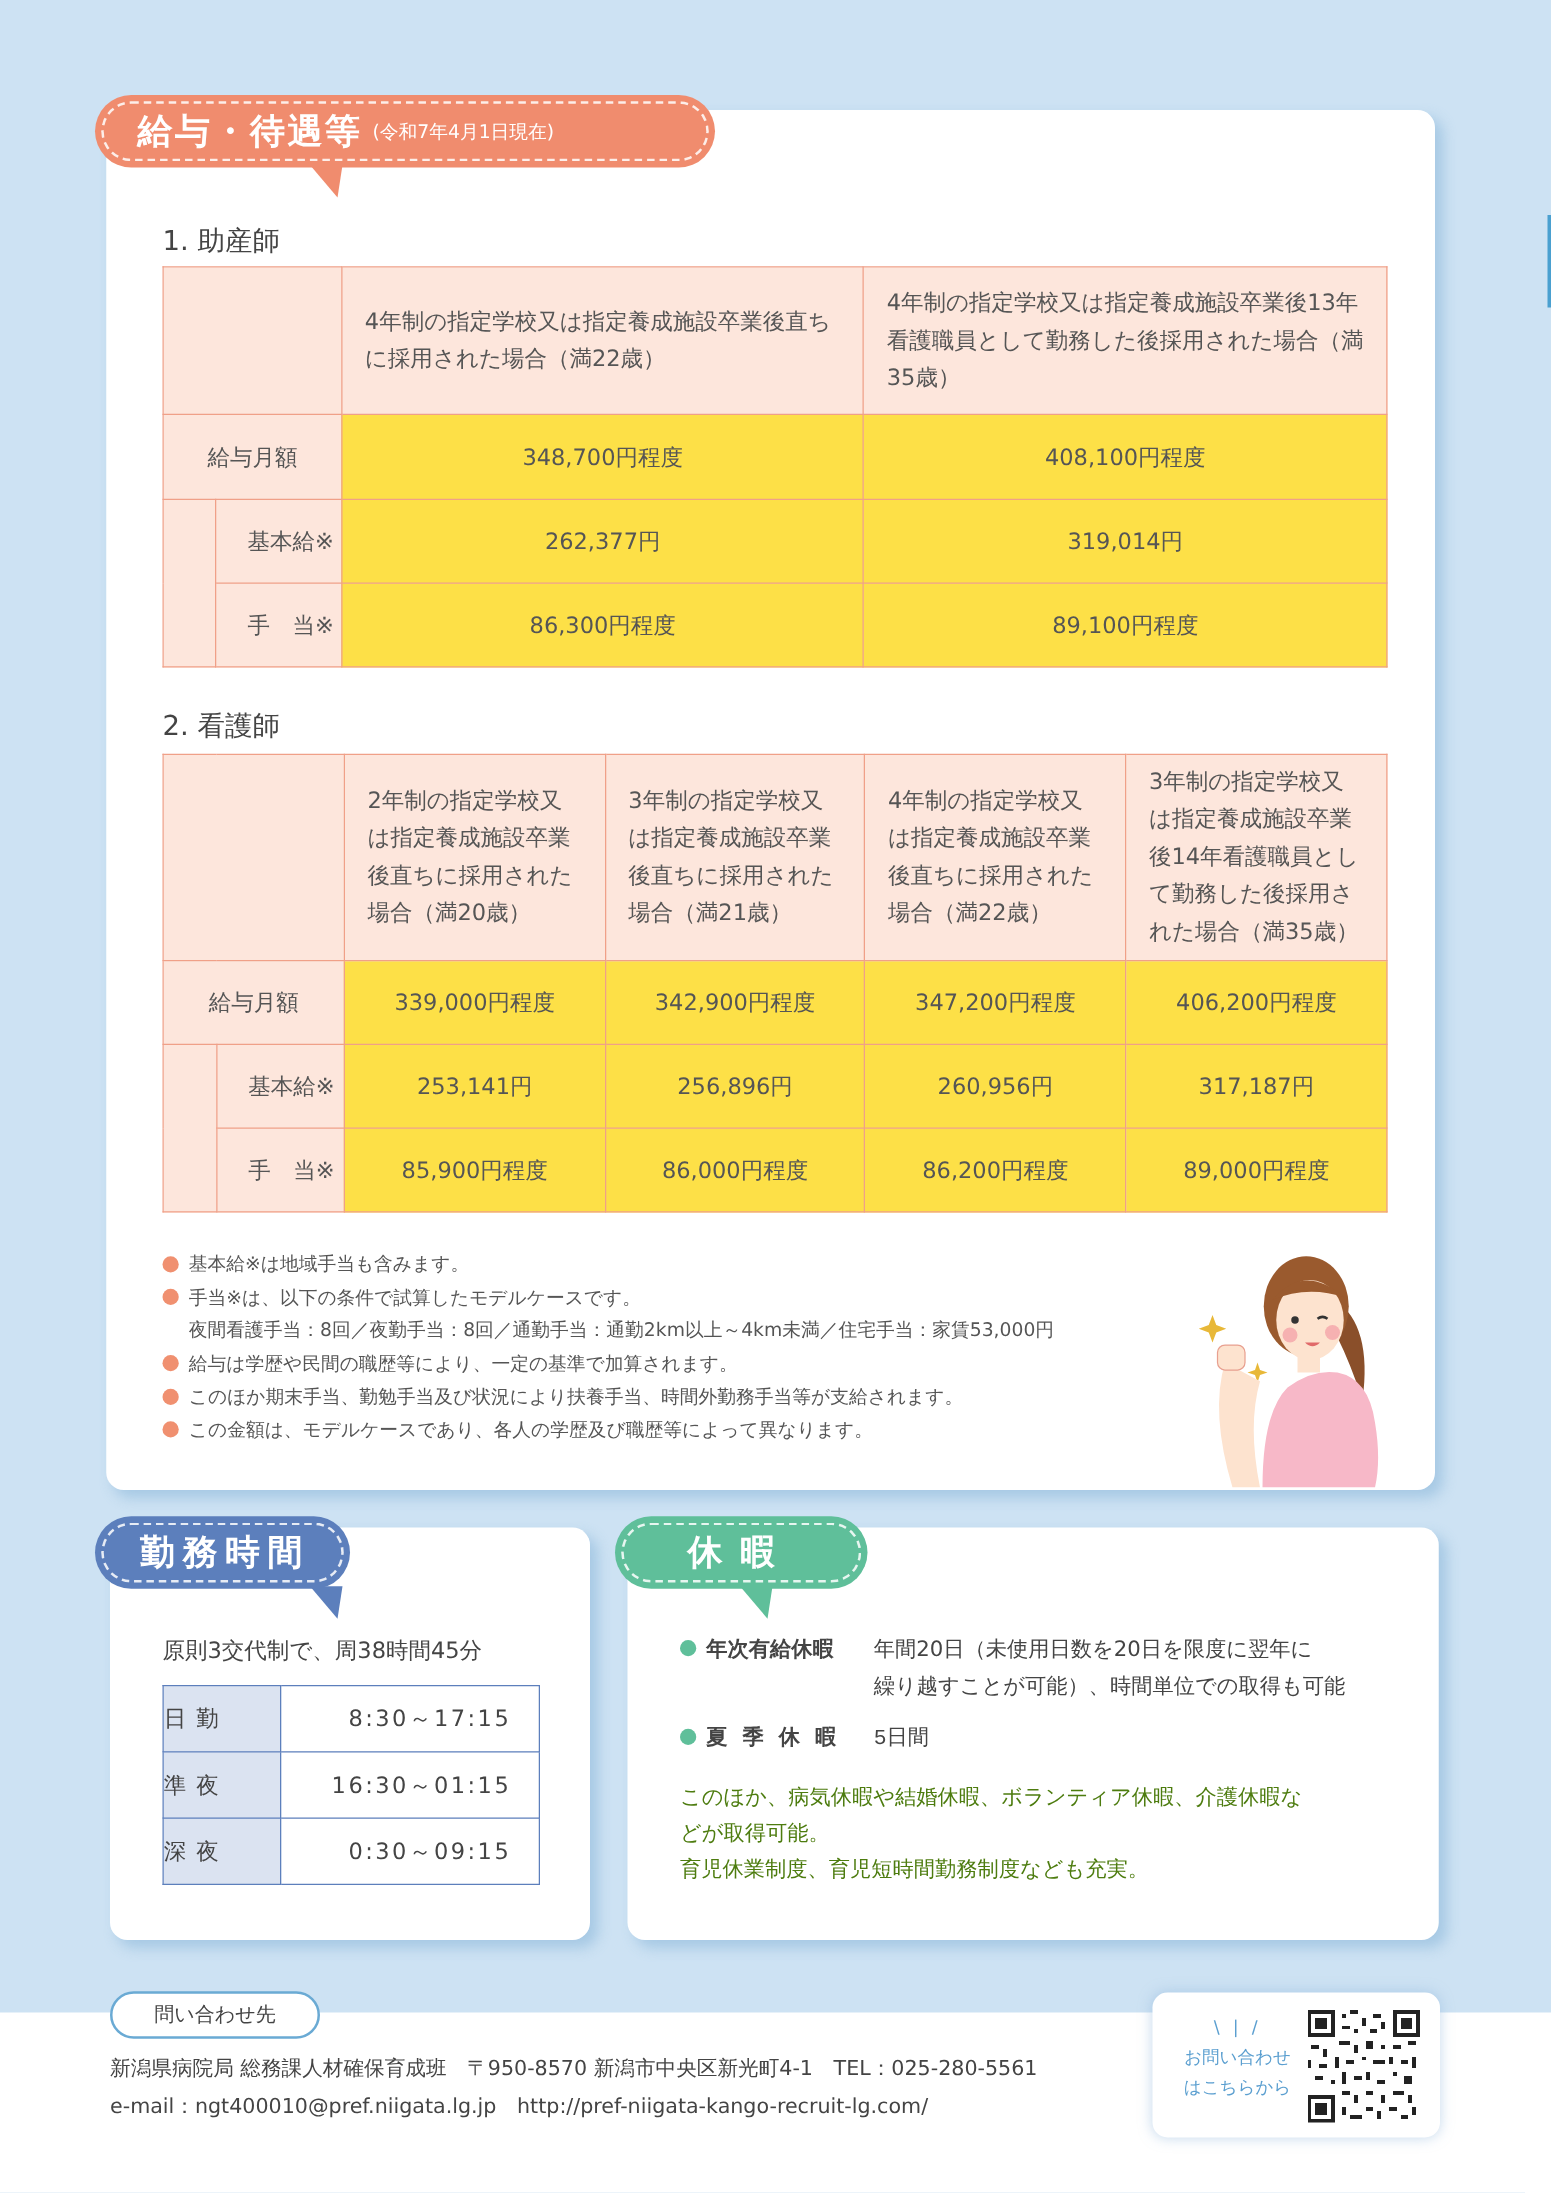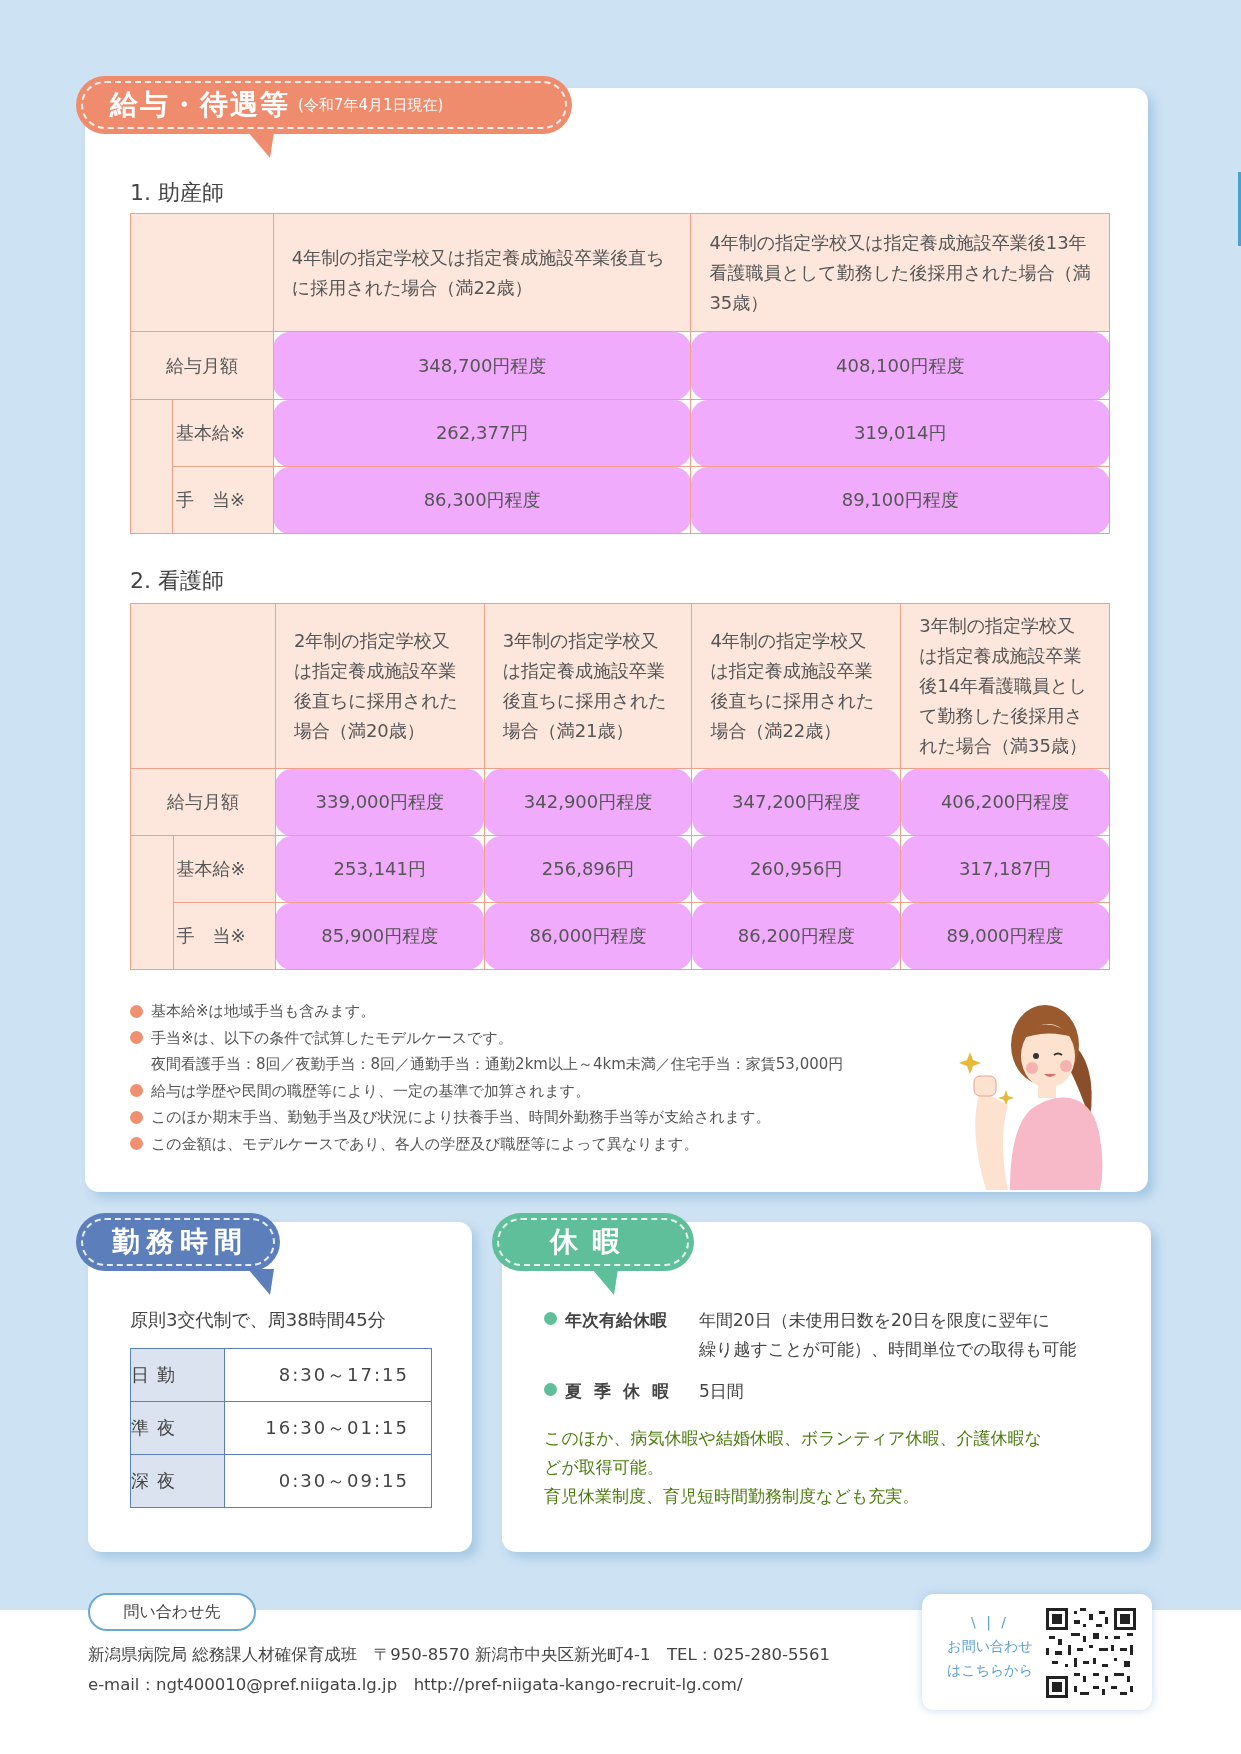--- a/index.html
+++ b/index.html
@@ -26,25 +26,25 @@
 
   .sec-title { position: absolute; font-size: 22px; color: #444; }
   #sec1 { left: 130px; top: 178px; text-align: center; }
   #sec2 { left: 130px; top: 566px; }
 
   table.sal { position: absolute; border-collapse: collapse; font-size: 18px; color: #555; }
   table.sal td { border: 1.5px solid #f0a088; }
   table.sal .hd { background: #fde6dc; }
   table.sal .hdtxt { text-align: left; padding: 0 16px 0 18px; line-height: 30px; vertical-align: middle; }
   table.sal .lbl { background: #fde6dc; text-align: center; }
-  table.sal .val { text-align: center; background: #f0abfc; border-radius: 17px; }
+  table.sal .val { text-align: center; background: #fde047; }
   table.sal .spacer { background: #fde6dc; border-bottom-color: #f0a088; border-top: none; }
   #t1 { left: 130px; top: 213px; width: 980px; }
   #t2 { left: 130px; top: 603px; width: 980px; }
-  .sub-lbl { text-align: left !important; padding-left: 3px; }
+  .sub-lbl { text-align: left !important; padding-left: 25px; }
 
   .notes { position: absolute; left: 130px; top: 998px; font-size: 15px; color: #555; line-height: 26.5px; }
   .notes .n { display: flex; align-items: center; }
   .dot { width: 13px; height: 13px; border-radius: 50%; display: inline-block; margin-right: 8px; flex: none; }
   .dot.orange { background: #f09070; }
   .notes .indent { padding-left: 21px; }
 
   .nurse { position: absolute; left: 950px; top: 990px; width: 170px; height: 200px; }
 
   .hours-intro { position: absolute; left: 130px; top: 1308px; font-size: 18px; color: #444; }
@@ -52,21 +52,21 @@
   table.hours td { border: 1.5px solid #5c7fbc; height: 53px; }
   table.hours .k { background: #dbe3f1; width: 94px; text-align: left; letter-spacing: 8px; color: #444; }
   table.hours .v { text-align: right; padding-right: 22px; letter-spacing: 2px; color: #444; border-radius: 16px; }
 
   .leave-item { position: absolute; font-size: 17px; color: #444; display: flex; }
   .leave-item .k { font-weight: bold; width: 155px; display: flex; align-items: flex-start; }
   .leave-item .k .dot { background: #5fbf9a; margin-top: 6px; }
   .leave-item .v { line-height: 29px; }
   .leave-item .k span.lab { line-height: 29px; }
   #leave1 { left: 544px; top: 1306px; }
-  #leave2 { left: 544px; top: 1377px; }
+  #leave2 { left: 544px; top: 1377px; font-family: Liberation Mono, monospace; }
   #leave2 .lab { letter-spacing: 12px; }
   .leave-note { position: absolute; left: 544px; top: 1424px; font-size: 17px; color: #4d7c0f; line-height: 29px; width: 575px; }
 
   .footer { position: absolute; left: 0; top: 1610px; width: 1241px; height: 144px; background: #fff; }
   .contact-pill { position: absolute; left: 88px; top: 1593px; width: 168px; height: 38px; border: 2px solid #6aaad4; border-radius: 20px; background: #fff; font-size: 16px; display: flex; align-items: center; justify-content: center; color: #444; }
   .addr { position: absolute; left: 88px; top: 1640px; font-size: 16.5px; color: #444; line-height: 30px; white-space: pre; }
   .qr-card { position: absolute; left: 922px; top: 1594px; width: 230px; height: 116px; background: #fff; border-radius: 12px; box-shadow: 0 0 10px rgba(140,180,220,0.5); }
   .qr-text { position: absolute; left: 18px; top: 16px; width: 100px; text-align: center; color: #5b9fd0; font-size: 14px; line-height: 24px; }
   .qr-text .sparks { font-size: 14px; letter-spacing: 3px; }
   .qr { position: absolute; left: 124px; top: 14px; width: 90px; height: 90px; }

